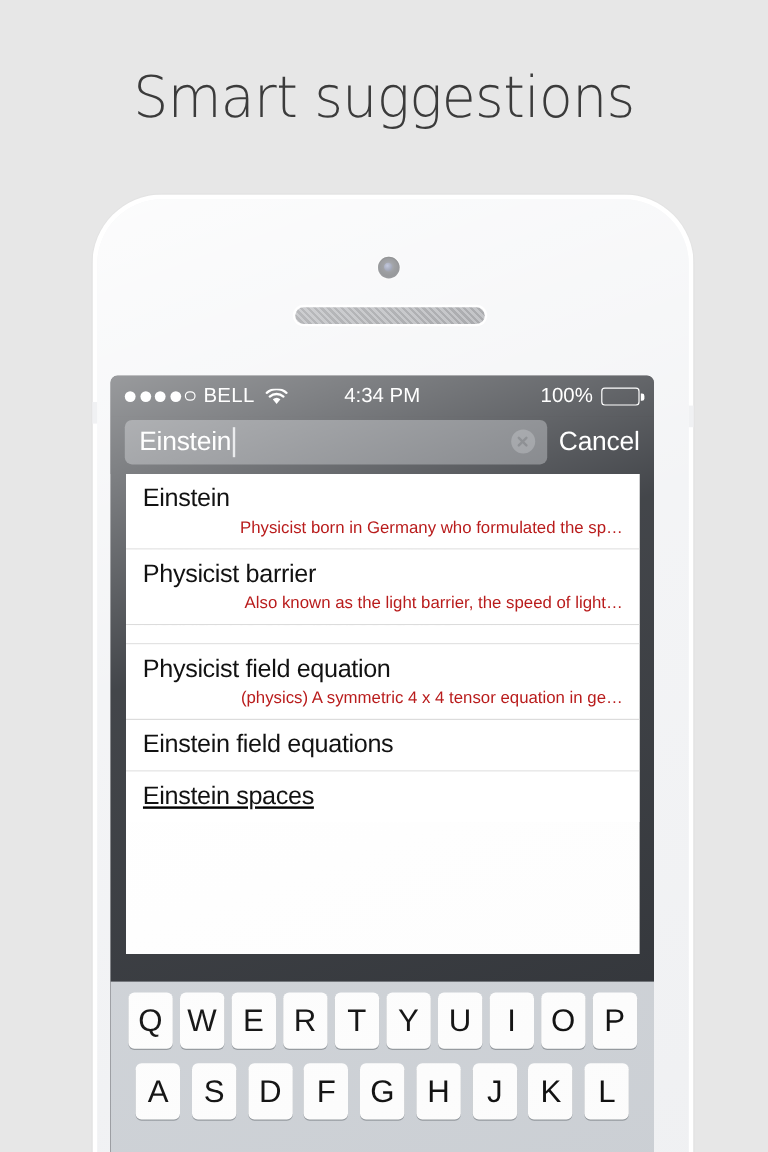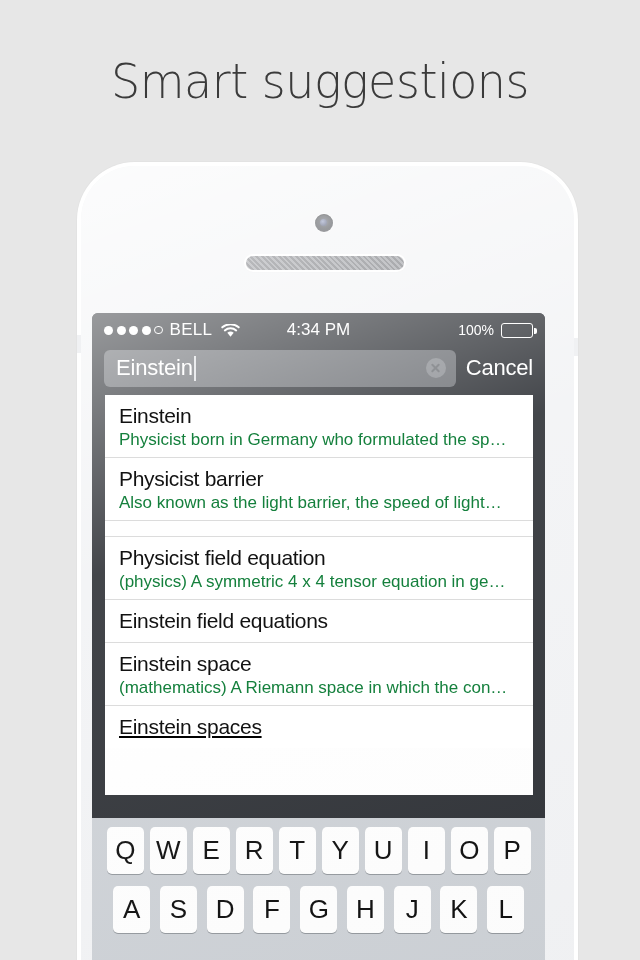--- a/index.html
+++ b/index.html
@@ -141,22 +141,22 @@
   }
   .sb-time {
     position: absolute;
     left: 0; right: 0;
     text-align: center;
     font-size: 17px;
     font-weight: 500;
   }
   .sb-right {
     margin-left: auto;
-    display: flex; align-items: flex-end; gap: 7px;
-    font-size: 14px;
+    display: flex; align-items: center; gap: 7px;
+    font-size: 17px;
     position: relative; z-index: 2;
   }
   .battery {
     width: 32px; height: 15px;
     border: 1.6px solid #ffffff;
     border-radius: 3px;
     position: relative;
     padding: 1.5px;
   }
   .battery-fill { height: 100%; background: #ffffff; border-radius: 1px; }
@@ -257,26 +257,27 @@
   .row:last-child { border-bottom: none; text-decoration: underline; }
   .row-title {
     font-size: 21px;
     color: #121212;
     letter-spacing: -0.3px;
     line-height: 27px;
     white-space: nowrap;
     overflow: hidden;
   }
   .row-sub {
-    font-size: 17px;
-    color: #15803d;
+    font-size: 14px;
+    color: #b91c1c;
     line-height: 19px;
     margin-top: 1px;
     white-space: nowrap;
     overflow: hidden;
+    text-align: right;
   }
 
   
   .keyboard {
     position: absolute;
     left: 0; right: 0;
     top: 505px;
     height: 195px;
     background: #cdd1d6;
     padding-top: 9px;
@@ -379,24 +380,20 @@
         <div class="row">
         </div>
         <div class="row">
           <div class="row-title">Physicist field equation</div>
           <div class="row-sub">(physics) A symmetric 4 x 4 tensor equation in ge…</div>
         </div>
         <div class="row">
           <div class="row-title">Einstein field equations</div>
         </div>
         <div class="row">
-          <div class="row-title">Einstein space</div>
-          <div class="row-sub">(mathematics) A Riemann space in which the con…</div>
-        </div>
-        <div class="row">
           <div class="row-title">Einstein spaces</div>
         </div>
       </div>
     </div>
 
     <div class="keyboard">
       <div class="kb-row row1">
         <div class="key">Q</div>
         <div class="key">W</div>
         <div class="key">E</div>

